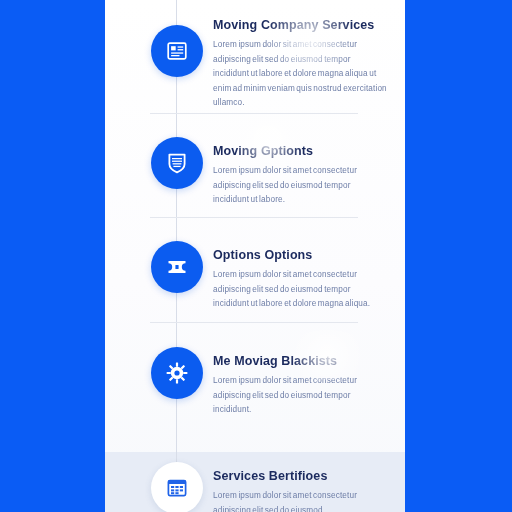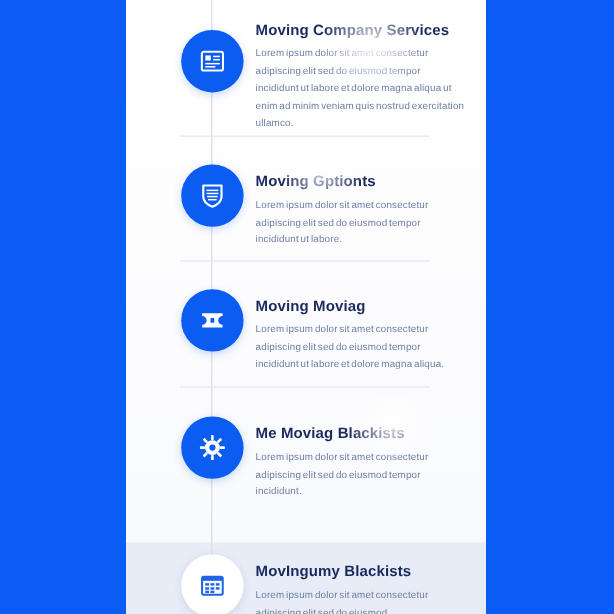--- a/index.html
+++ b/index.html
@@ -202,21 +202,21 @@
       <div class="divider" style="top:217px;"></div>
 
       <div class="timeline-item" style="top:241px;">
         <div class="icon-badge" style="top:0px;">
           <svg width="26" height="20" viewBox="0 0 26 20" aria-hidden="true">
             <path d="M4.5 4.0 h17 a2.6 2.6 0 0 1 0 0 v2.3 a2.6 2.6 0 0 0 0 7.4 v2.3 h-17 v-2.3 a2.6 2.6 0 0 0 0 -7.4 z" fill="#ffffff"></path>
             <rect x="11.4" y="8.0" width="3.2" height="4.0" rx="0.6" fill="#0b5cf0"></rect>
           </svg>
         </div>
         <div class="item-body" style="top:7px;">
-          <p class="item-title">Moving Moviag</p>
+          <p class="item-title">Options Options</p>
           <p class="item-desc">Lorem ipsum dolor sit amet consectetur adipiscing elit sed do eiusmod tempor incididunt ut labore et dolore magna aliqua.</p>
         </div>
       </div>
 
       <div class="divider" style="top:322px;"></div>
 
       <div class="timeline-item" style="top:347px;">
         <div class="icon-badge" style="top:0px;">
           <svg width="24" height="24" viewBox="0 0 24 24" aria-hidden="true">
             <g fill="#ffffff">
@@ -252,19 +252,19 @@
           <rect x="10.4" y="10.0" width="3.2" height="2.0" fill="#1f63e8"></rect>
           <rect x="14.8" y="10.0" width="3.2" height="2.0" fill="#1f63e8"></rect>
           <rect x="6.0" y="13.4" width="3.2" height="2.0" fill="#1f63e8"></rect>
           <rect x="10.4" y="13.4" width="3.2" height="2.0" fill="#1f63e8"></rect>
           <rect x="14.8" y="13.4" width="3.2" height="2.0" fill="#1f63e8"></rect>
           <rect x="6.0" y="16.2" width="3.2" height="2.0" fill="#1f63e8"></rect>
           <rect x="10.4" y="16.2" width="3.2" height="2.0" fill="#1f63e8"></rect>
         </svg>
       </div>
       <div class="item-body" style="top:7px;">
-        <p class="item-title">MovIngumy Blackists</p>
+        <p class="item-title">Services Bertifioes</p>
         <p class="item-desc">Lorem ipsum dolor sit amet consectetur adipiscing elit sed do eiusmod.</p>
       </div>
     </div>
 
   </div>
 </div>
 
 </body></html>

